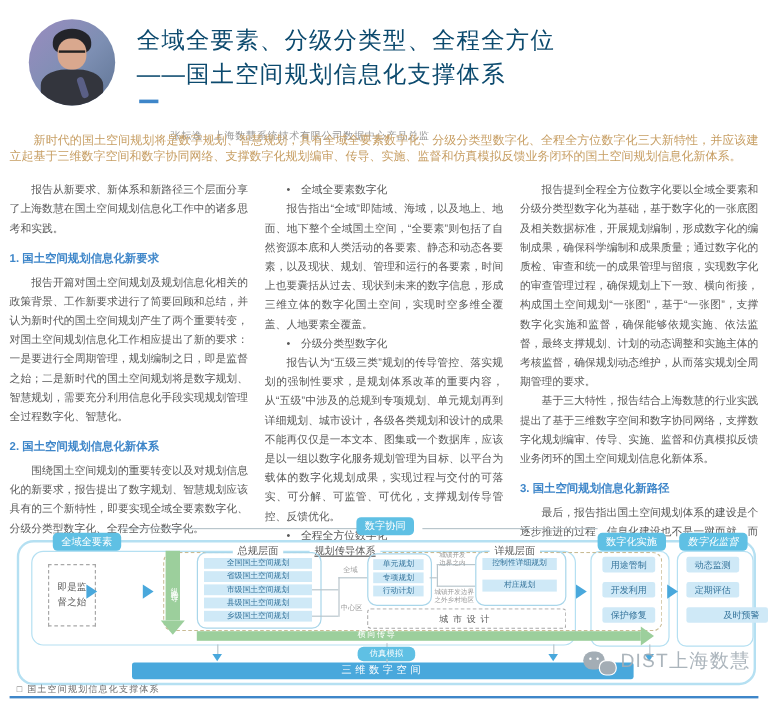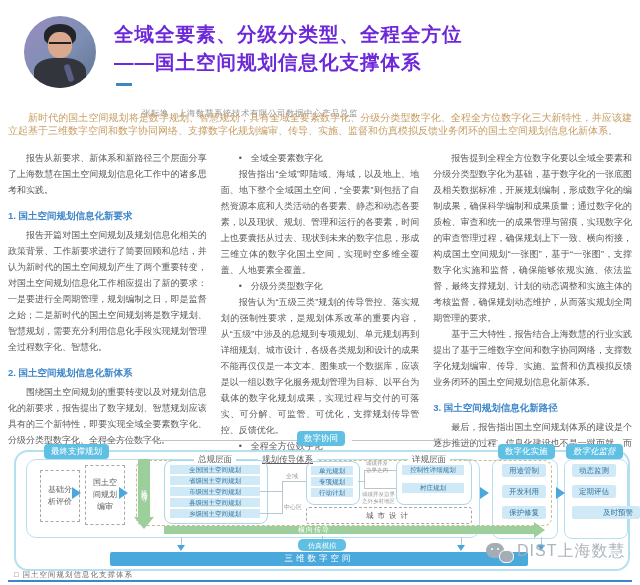--- a/index.html
+++ b/index.html
@@ -7,21 +7,21 @@
         font-family:"Liberation Sans",sans-serif;}
   
   .avatar{position:absolute;left:24px;top:16px;width:72px;height:72px;border-radius:50%;
           overflow:hidden;background:linear-gradient(135deg,#9a8cc0 0%,#7d8fb3 55%,#5f7494 100%);}
   .avatar .hair{position:absolute;left:20px;top:8px;width:32px;height:22px;border-radius:50% 50% 40% 40%;background:#23242a;}
   .avatar .face{position:absolute;left:24px;top:16px;width:24px;height:26px;border-radius:45%;background:#d9a88e;}
   .avatar .glasses{position:absolute;left:25px;top:26px;width:22px;height:5px;border-top:2px solid #222;}
   .avatar .body{position:absolute;left:10px;top:42px;width:52px;height:32px;border-radius:40% 40% 0 0;background:#33353d;}
   .avatar .mic{position:absolute;left:42px;top:48px;width:6px;height:18px;border-radius:3px;background:#5a5f86;transform:rotate(-18deg);}
   .title{position:absolute;left:114px;top:20px;width:470px;font-size:19.5px;line-height:28px;
-         font-weight:bold;color:#6d28d9;letter-spacing:1px;}
+         font-weight:normal;color:#0c4a6e;letter-spacing:1px;}
   .title-dash{position:absolute;left:116px;top:83px;width:16px;height:3px;background:#3e86c9;}
   .author{position:absolute;left:116px;top:108px;font-size:8.5px;color:#979797;letter-spacing:.5px;margin-left:26px;}
   
   .lead{position:absolute;left:8px;top:112px;width:624px;font-size:10px;line-height:13px;
         color:#c79e63;text-align:justify;text-indent:2em;font-family:Liberation Mono, monospace;}
   
   .article{position:absolute;left:8px;top:150px;width:624px;height:310px;
            column-count:3;column-gap:14px;font-size:9px;line-height:16px;color:#595959;text-align:justify;}
   .article p{margin:0;text-indent:2em;}
   .article .heading{color:#3e86c9;font-weight:bold;font-size:9.5px;text-indent:0;
@@ -115,28 +115,27 @@
   </div>
 
   <div class="abs fig-outer"></div>
   <div class="abs fig-left"></div>
   <div class="abs fig-impl"></div>
   <div class="abs fig-sup"></div>
 
   <div class="hline" style="left:100px;top:440px;width:200px;"></div>
   <div class="hline" style="left:352px;top:440px;width:146px;"></div>
 
-  <div class="pill" style="left:44px;top:444px;">最终支撑规划</div>
+  <div class="pill" style="left:44px;top:444px;">全域全要素</div>
   <div class="pill" style="left:297px;top:431px;">数字协同</div>
   <div class="pill" style="left:498px;top:444px;text-align:right;">数字化实施</div>
   <div class="pill" style="left:566px;top:444px;font-style:italic;">数字化监督</div>
 
-  <div class="dashed-mini" style="left:40px;top:470px;width:30px;height:50px;padding:0 4px;">基础分析评价</div>
+  <div class="dashed-mini" style="left:40px;top:470px;width:30px;height:50px;padding:0 4px;">即是监督之始</div>
   <div class="arrow-r" style="left:72px;top:487px;"></div>
-  <div class="dashed-mini" style="left:85px;top:465px;width:30px;height:58px;padding:0 4px;">国土空间规划编审</div>
   <div class="arrow-r" style="left:119px;top:487px;"></div>
 
   <div class="abs trans-box"></div>
   <div class="boxlabel" style="left:258px;top:455px;text-decoration:underline;">规划传导体系</div>
 
   <div class="abs garrow-v-body">
       <span>纵向传导</span>
     </div>
   <div class="abs garrow-v-head"></div>
 

